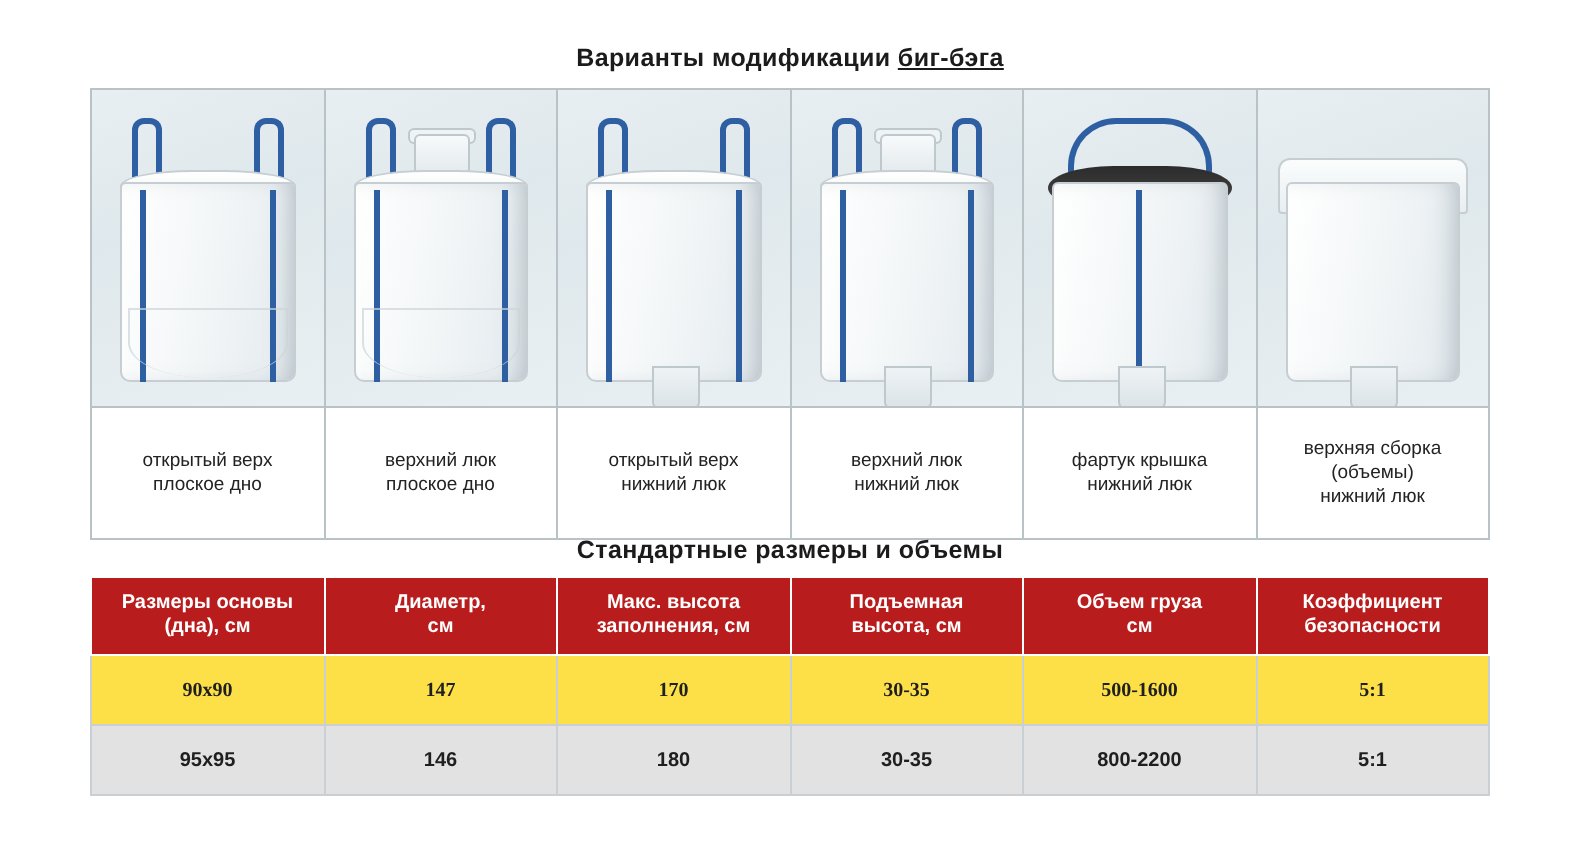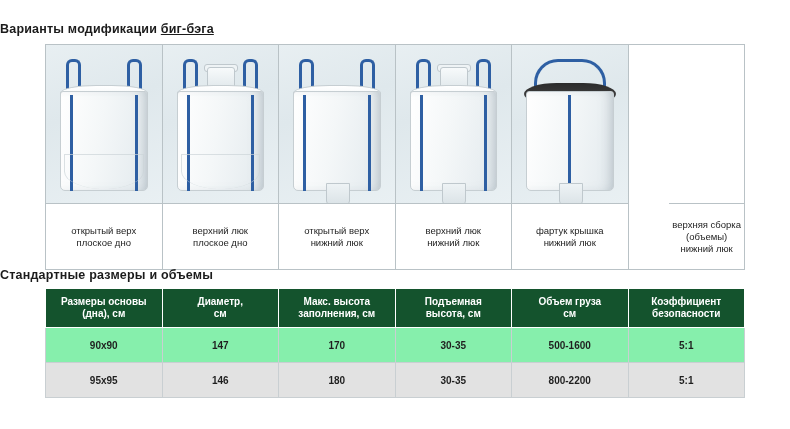--- a/index.html
+++ b/index.html
@@ -14,21 +14,21 @@
     overflow: hidden;
   }
   .page {
     position: relative;
     width: 790px;
     height: 429px;
   }
 
   
   .title {
-    text-align: left;
+    text-align: center;
     font-size: 12.5px;
     font-weight: bold;
     color: #1b1b1b;
     letter-spacing: 0.2px;
   }
   .title .u {
     text-decoration: underline;
   }
   #top-title {
     position: absolute;
@@ -58,21 +58,20 @@
   .variant {
     position: relative;
     flex: 1 1 0;
     border-right: 1px solid #b9c2c6;
     box-sizing: border-box;
     display: flex;
     flex-direction: column;
   }
   .variant:last-child {
     border-right: none;
-    align-items: flex-end;
   }
   .variant-figure {
     position: relative;
     height: 158px;
     background: linear-gradient(160deg, #e8eff2 0%, #dfe8ec 40%, #e9f0f3 100%);
     overflow: hidden;
   }
   .variant-caption {
     flex: 1;
     border-top: 1px solid #b9c2c6;
@@ -213,42 +212,43 @@
   #spec-table {
     position: absolute;
     left: 45px;
     top: 288px;
     width: 700px;
     border-collapse: collapse;
     font-size: 10px;
     table-layout: fixed;
   }
   #spec-table th {
-    background: #14532d;
+    background: #b91c1c;
     color: #ffffff;
     font-weight: bold;
     font-size: 10px;
     line-height: 12px;
     padding: 7px 0;
     border: 1px solid #ffffff;
     text-align: center;
     vertical-align: middle;
   }
   #spec-table td {
     border: 1px solid #c9cfd2;
     text-align: center;
     vertical-align: middle;
     padding: 6px 4px;
     font-size: 10px;
     font-weight: bold;
     color: #1f1f1f;
     height: 22px;
   }
   #spec-table tr.row-even td {
-    background: #86efac;
+    background: #fde047;
+    font-family: Liberation Serif, serif;
   }
   #spec-table tr.row-odd td {
     background: #e2e2e2;
     margin-left: 32px;
   }
 </style>
 </head>
 <body>
 
 <div class="page">

